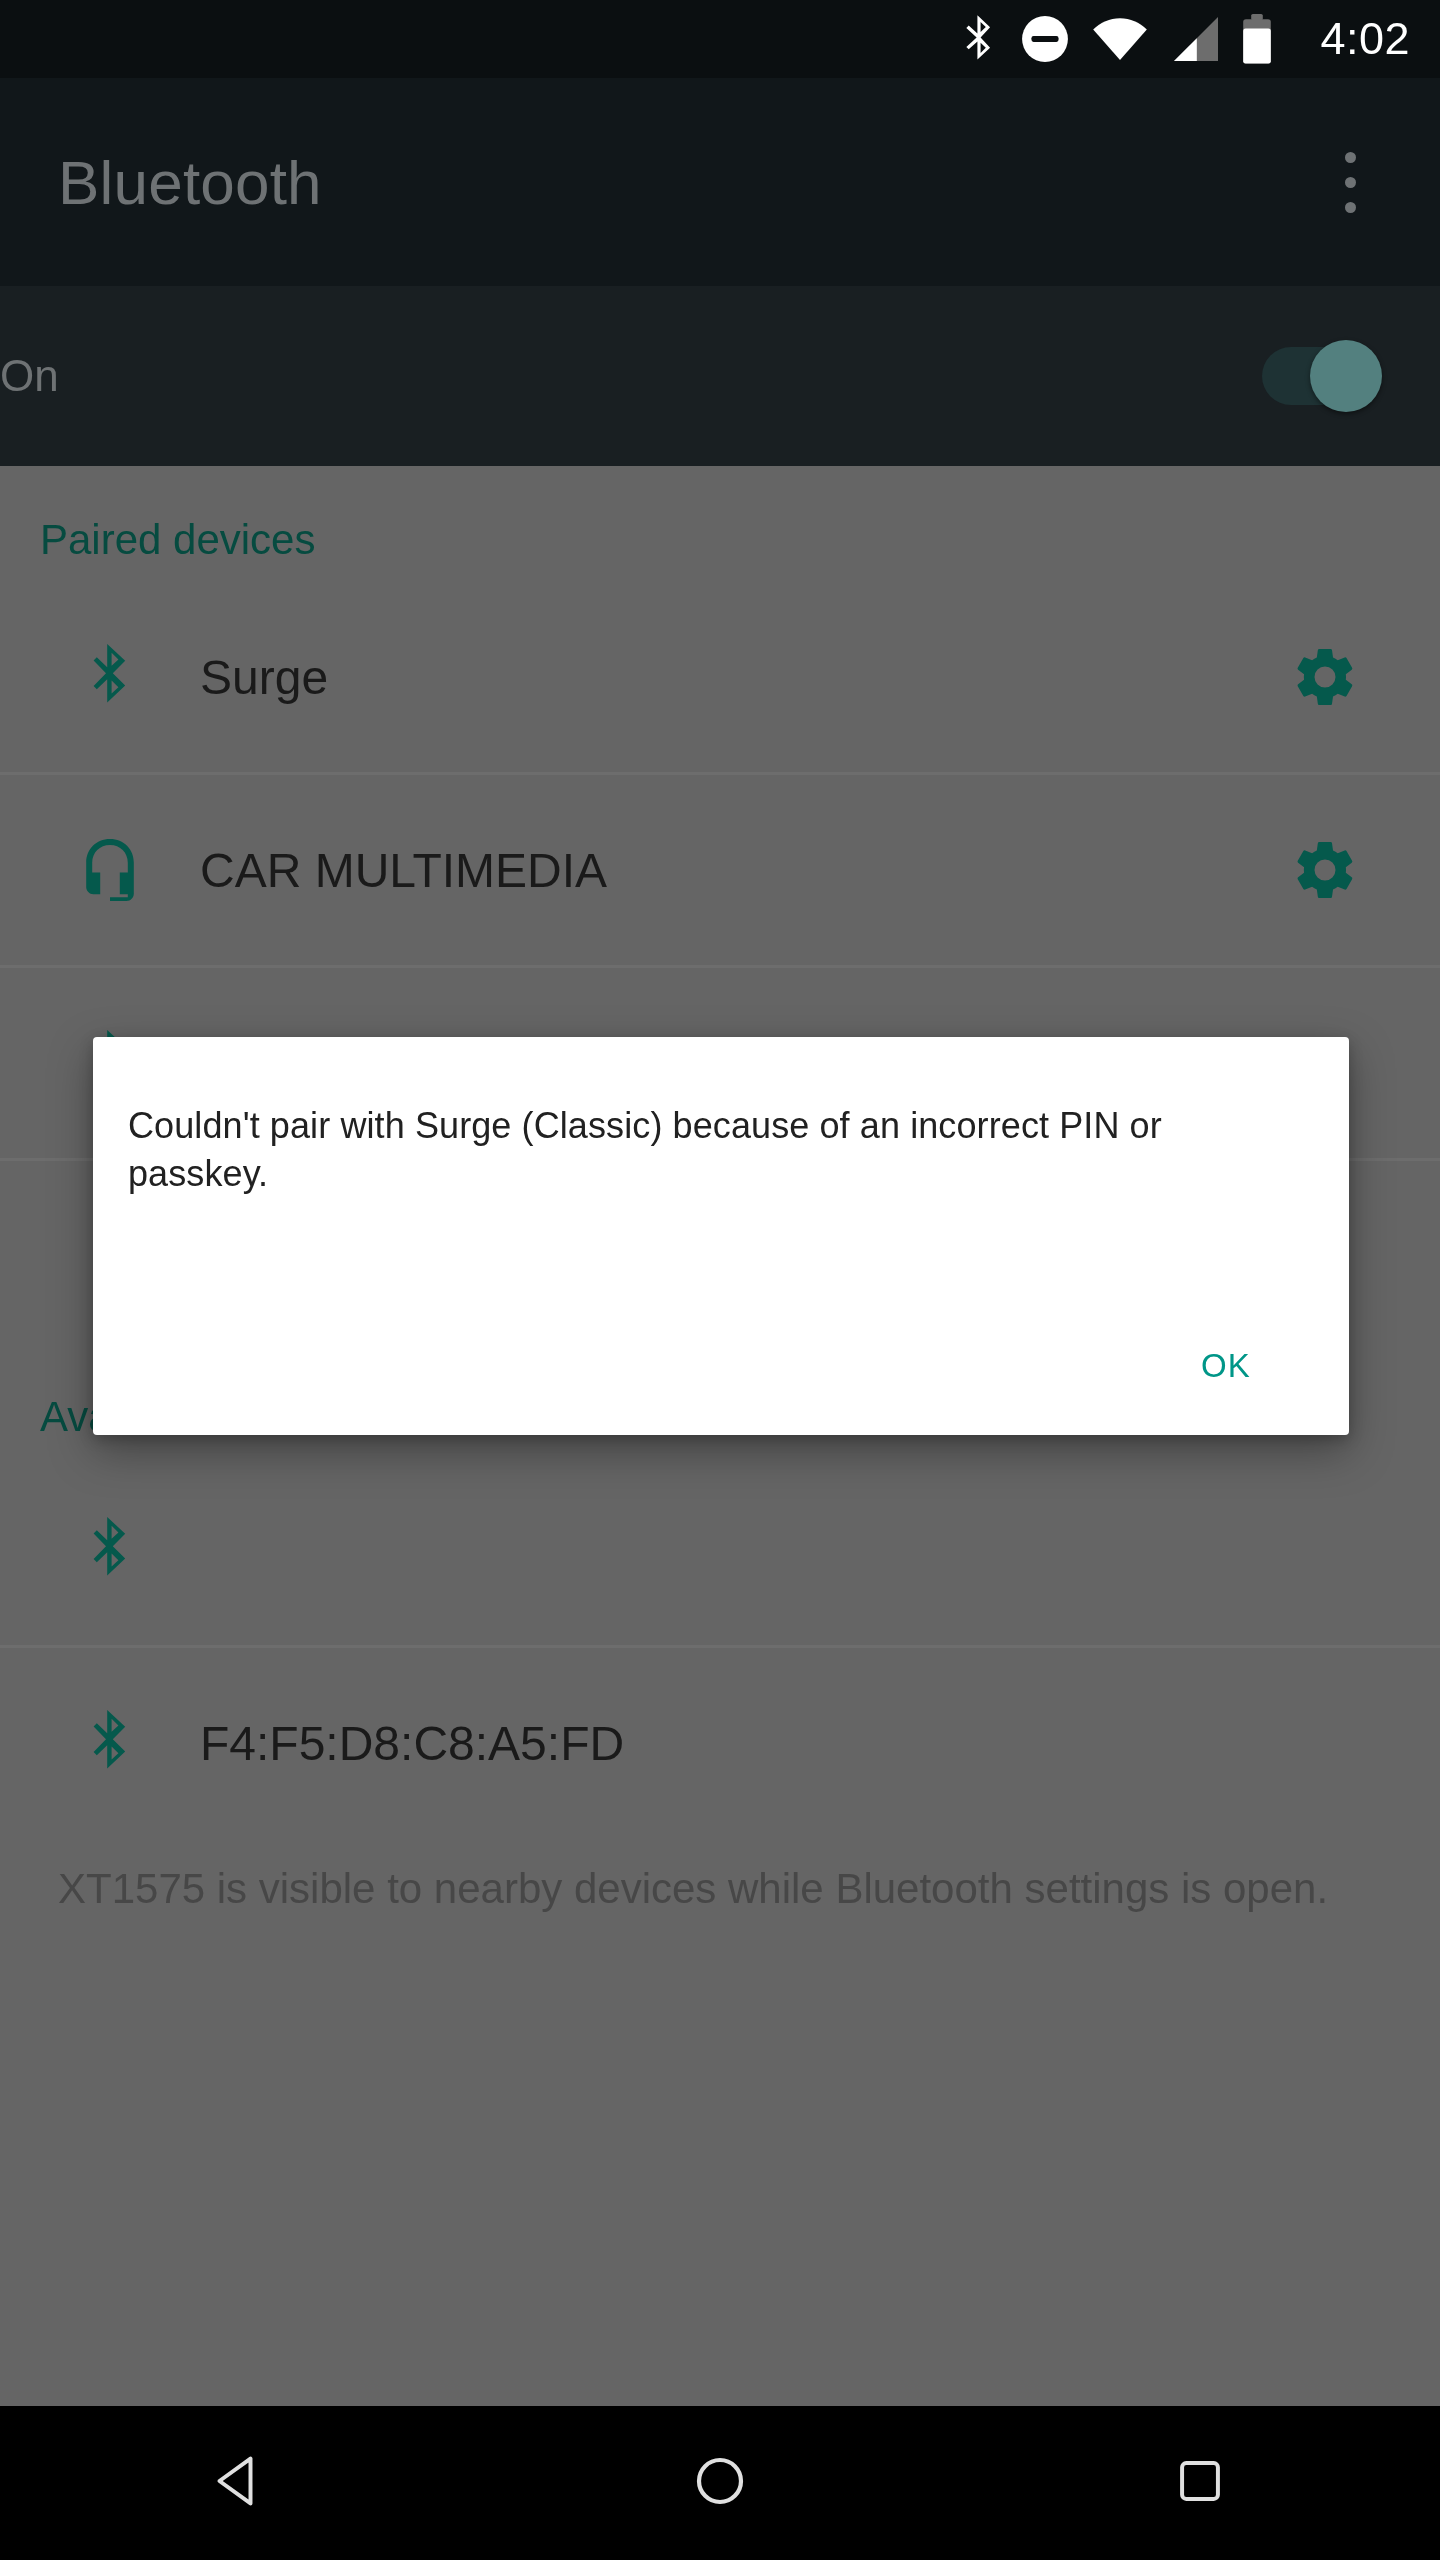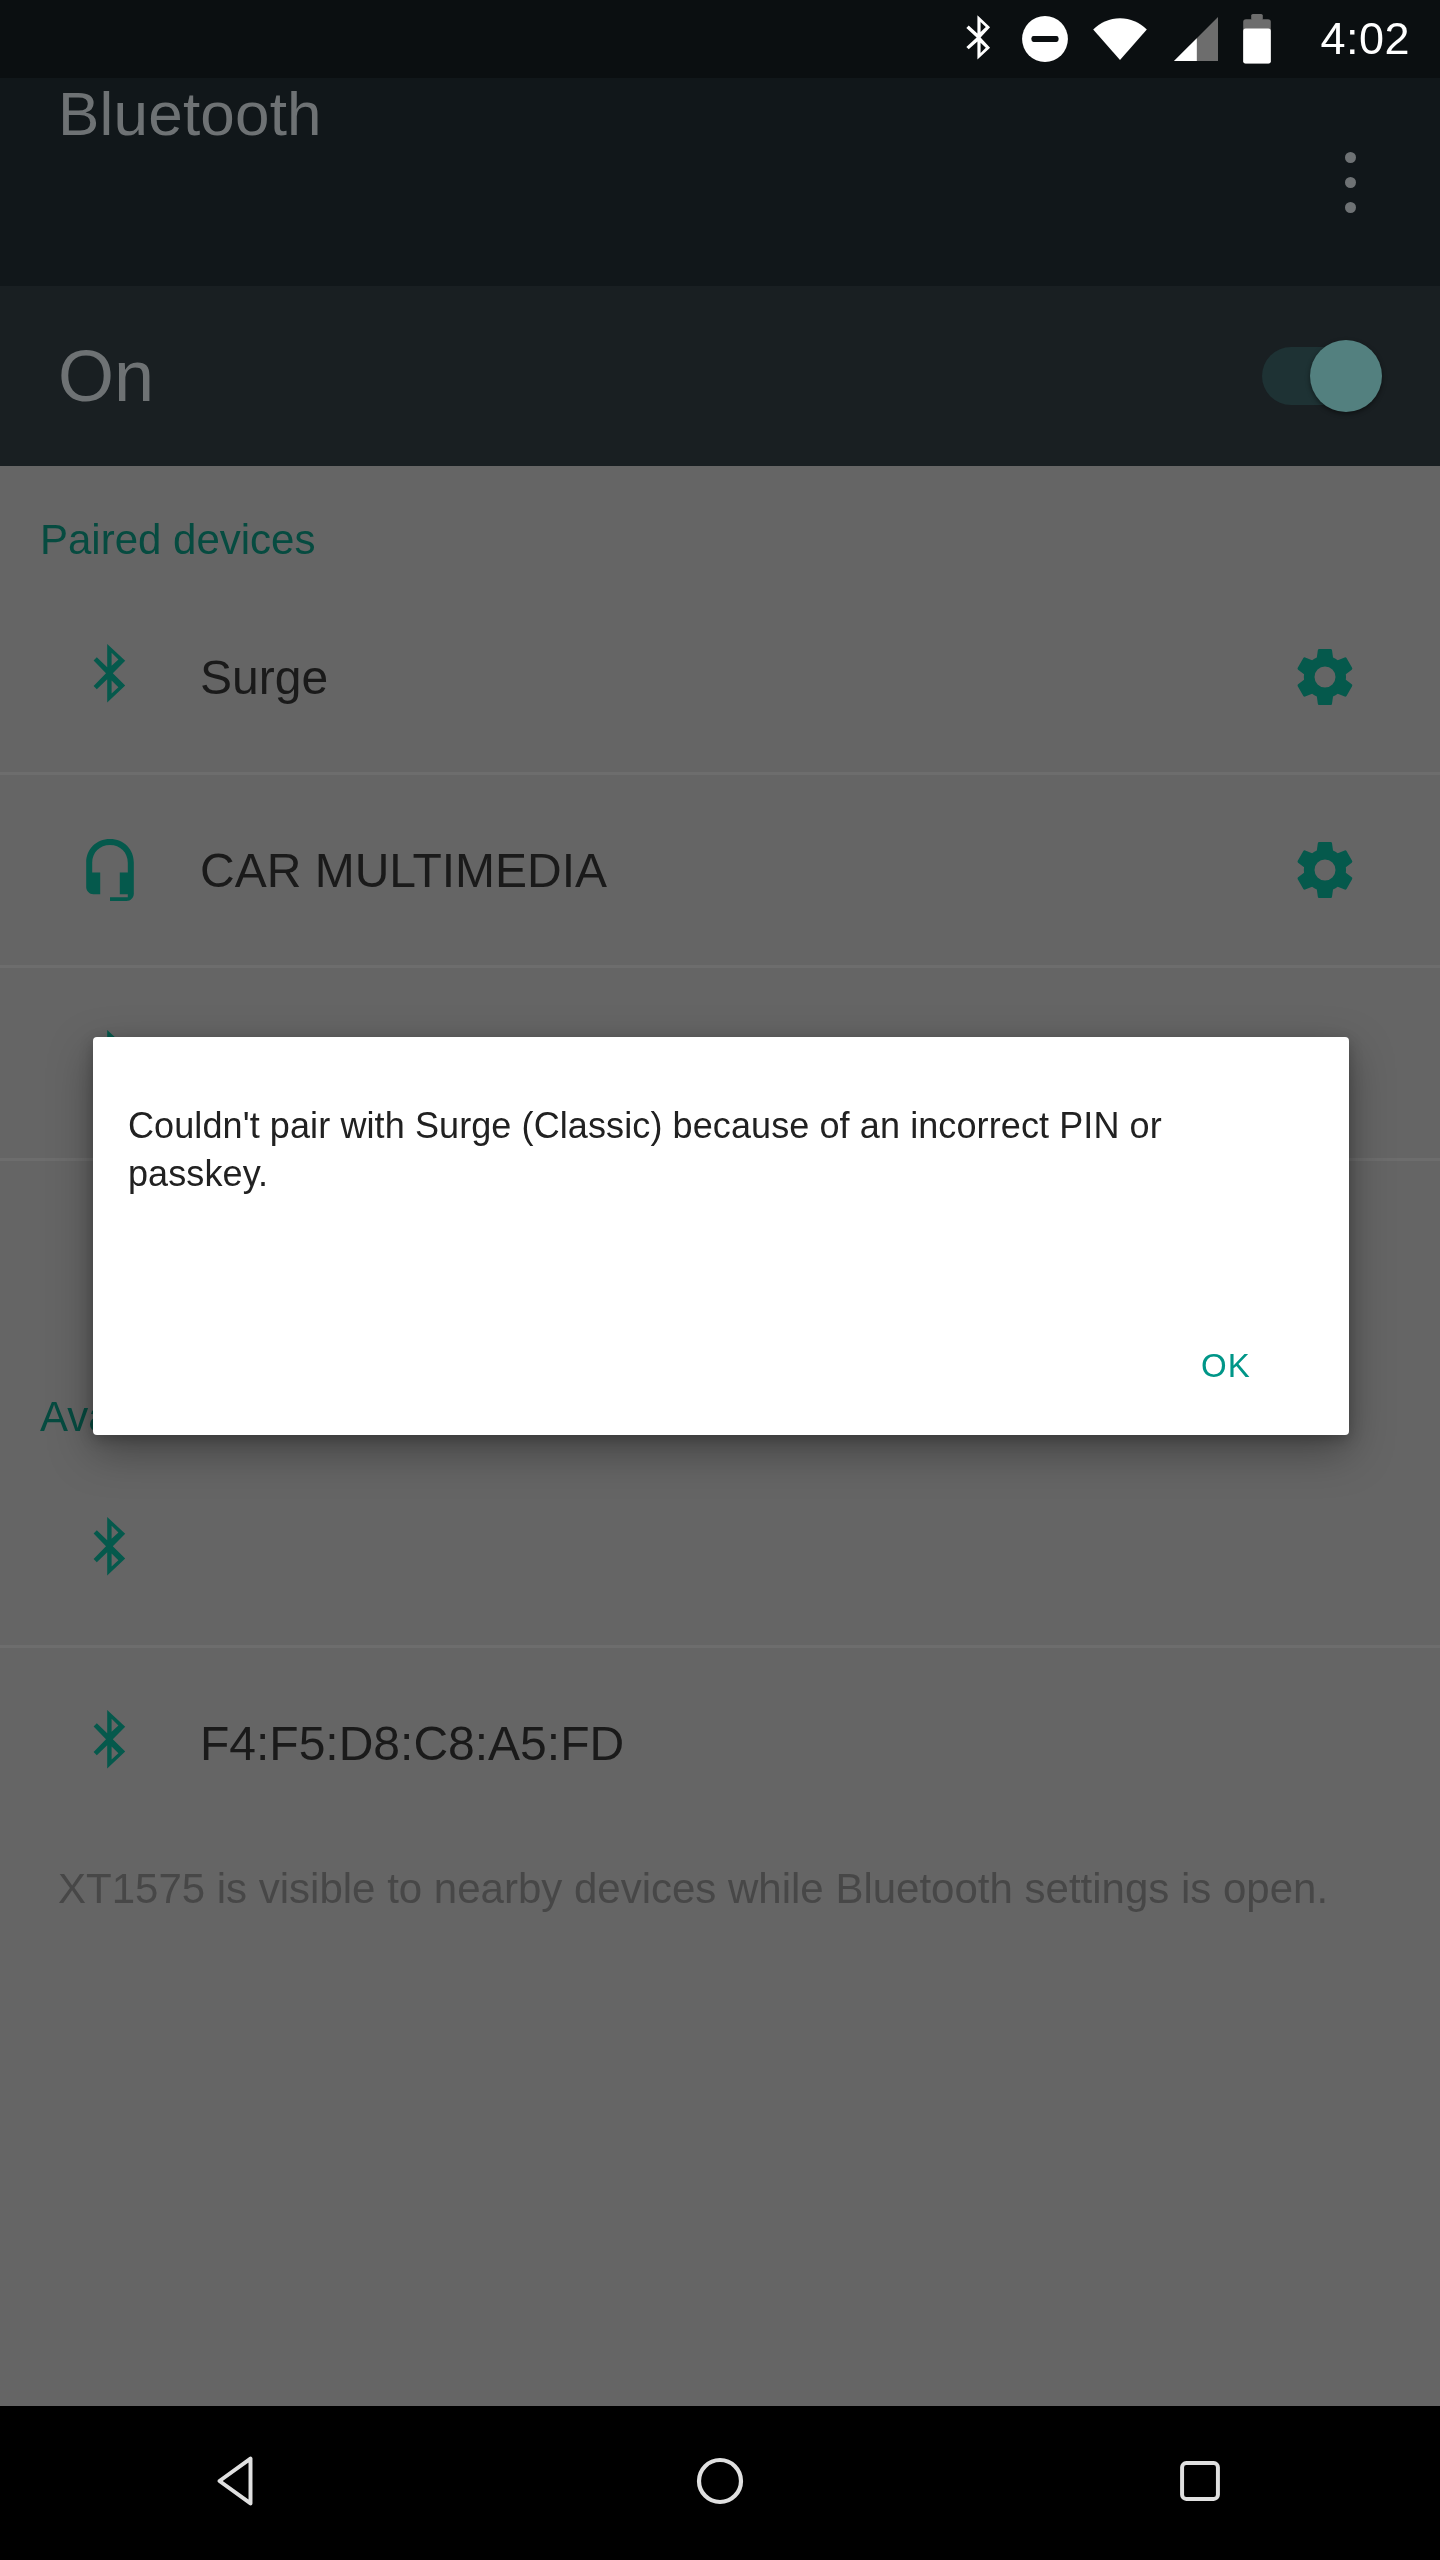--- a/index.html
+++ b/index.html
@@ -29,21 +29,21 @@
   .status-clock {
     color:#ffffff; font-size:45px; letter-spacing:0.5px;
     margin-left:26px; font-weight:400;
   }
 
   
   .app-bar {
     position:absolute; top:78px; left:0;
     width:1440px; height:208px;
     background:#11171a;
-    display:flex; align-items:flex-start;
+    display:flex; align-items:center;
   }
   .app-title {
     color:#6e7274; font-size:62px; font-weight:400;
     margin-left:58px; letter-spacing:0.2px;
   }
   .overflow-menu {
     position:absolute; right:50px; top:50%;
     transform:translateY(-50%);
     width:80px; height:110px;
     display:flex; flex-direction:column;
@@ -55,21 +55,21 @@
   }
 
   
   .toggle-row {
     position:absolute; top:286px; left:0;
     width:1440px; height:180px;
     background:#191f22;
     display:flex; align-items:center;
   }
   .toggle-label {
-    color:#6e7274; font-size:72px; margin-left:58px;
+    color:#6e7274; font-size:44px; 
   }
   .switch {
     position:absolute; right:58px; top:50%;
     transform:translateY(-50%);
     width:120px; height:70px;
     display:flex; align-items:center;
   }
   .switch-track {
     position:absolute; left:0; top:50%;
     transform:translateY(-50%);

